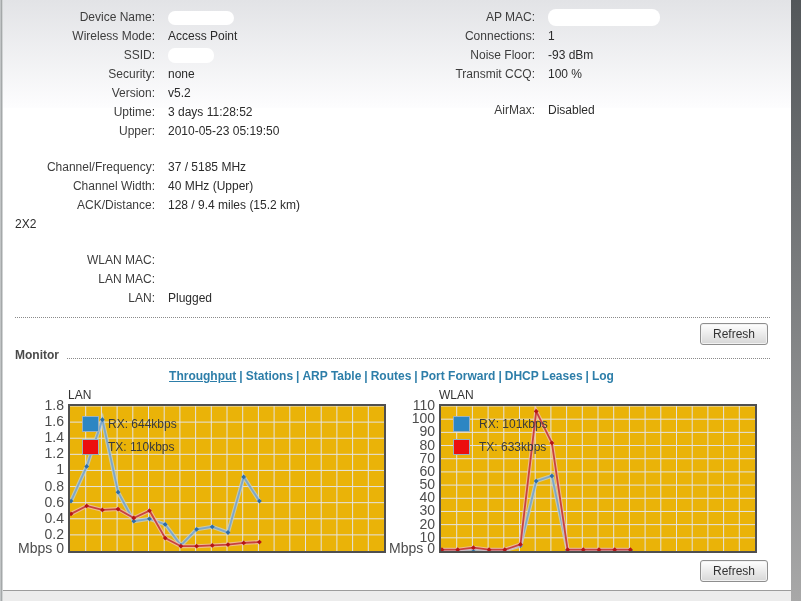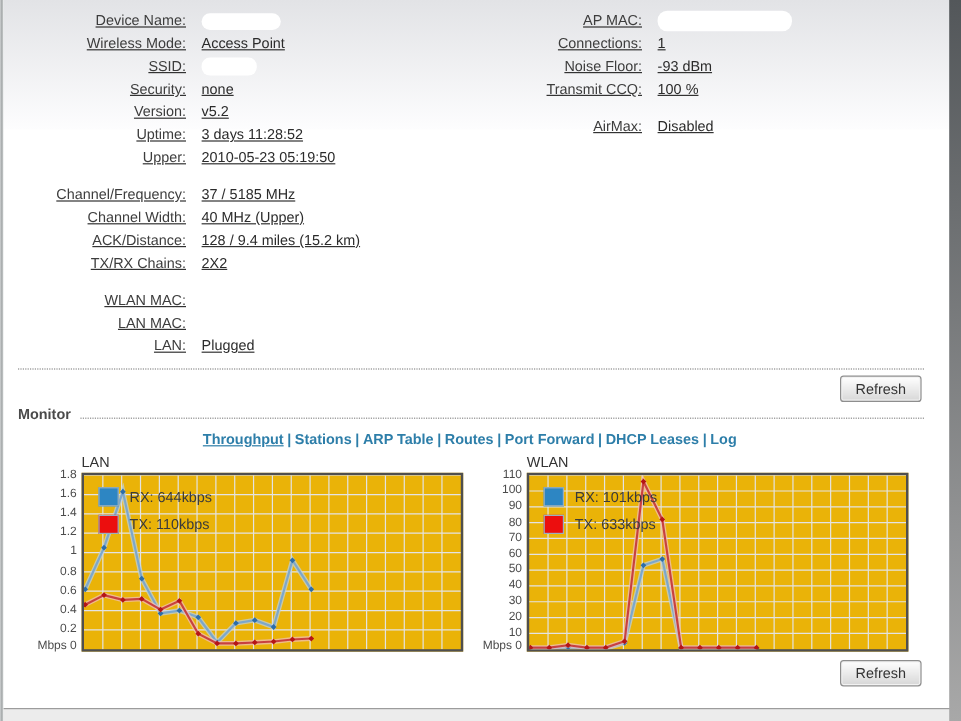--- a/index.html
+++ b/index.html
@@ -13,24 +13,24 @@
     background:linear-gradient(to right,#cfd2d3,#a0a4a5 55%,#edefef);z-index:6;}
   .right-strip{position:absolute;top:0;right:0;width:10px;height:601px;
     background:linear-gradient(#53575a,#a8a8a8);z-index:6;}
   .footer-bar{position:absolute;left:0;right:0;bottom:0;height:10px;
     background:#ececec;border-top:1px solid #9c9c9c;z-index:5;}
 
   .content{position:relative;z-index:2;padding:8px 0 0 15px;}
 
   
   .info{position:relative;}
-  .info .row{display:flex;line-height:19px;font-size:12px;text-decoration:underline;}
+  .info .row{display:flex;line-height:19px;font-size:12px;}
   .info .lbl{width:140px;text-align:right;padding-right:13px;color:#3d3d3d;white-space:nowrap;}
   .info .val{color:#2b2b2b;white-space:nowrap;}
-  .gap{margin-top:12px;}
+  .gap{margin-top:17px;}
   .col-right{position:absolute;top:0;left:385px;}
   .col-right .lbl{width:135px;}
   .blob{display:inline-block;background:#fff;border-radius:7px;vertical-align:middle;}
   .blob-device{width:66px;height:14px;}
   .blob-ssid{width:46px;height:15px;}
   .blob-apmac{width:112px;height:17px;border-radius:8px;}
 
   .dotted-sep{border-top:1px dotted #8a8a8a;height:0;margin:9px 31px 0 0;}
   .refresh-row{display:flex;justify-content:flex-end;margin:5px 33px 0 0;}
   .refresh-row.bottom{margin-top:7px;}
@@ -51,21 +51,21 @@
   .monitor-links a.active{text-decoration:underline;}
   .monitor-links .pipe{color:#2d7ea9;}
 
   
   .charts{display:flex;margin-top:5px;margin-left:13px;}
   .chart-block{width:358px;}
   .chart-block + .chart-block{margin-left:13px;}
   .chart-title{height:16px;margin-left:40px;text-align:left;
     font-size:12px;color:#333;}
   .chart-body{position:relative;display:flex;}
-  .ylabels{position:relative;width:40px;font-size:10px;color:#4c4c4c;flex:0 0 40px;}
+  .ylabels{position:relative;width:40px;font-size:14px;color:#4c4c4c;flex:0 0 40px;}
   .ytick{position:absolute;right:4px;white-space:pre;line-height:11px;}
   .plot{position:relative;width:314px;height:145px;border:2px solid #4f4f4f;background:#eab308;}
   .legend{position:absolute;left:12px;top:10px;}
   .legend-row{display:flex;align-items:center;margin-bottom:7px;
     font-size:12px;color:#3a3a3a;white-space:nowrap;}
   .swatch{width:15px;height:14px;border:1px solid #9ab0bf;margin-right:9px;flex:0 0 15px;}
 </style>
 </head>
 <body>
 
@@ -112,21 +112,20 @@
         </div>
       <div class="row">
           <span class="lbl">Channel Width:</span>
           <span class="val">40 MHz (Upper)</span>
         </div>
       <div class="row">
           <span class="lbl">ACK/Distance:</span>
           <span class="val">128 / 9.4 miles (15.2 km)</span>
         </div>
       <div class="row">
-          <span class="lbl">TX/RX Chains:</span>
           <span class="val">2X2</span>
         </div>
       <div class="row gap">
           <span class="lbl">WLAN MAC:</span>
           <span class="val"></span>
         </div>
       <div class="row">
           <span class="lbl">LAN MAC:</span>
           <span class="val"></span>
         </div>

